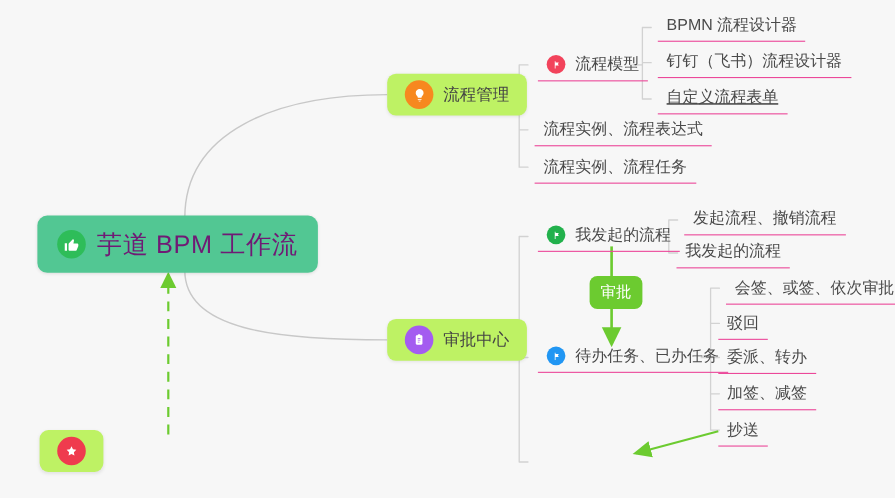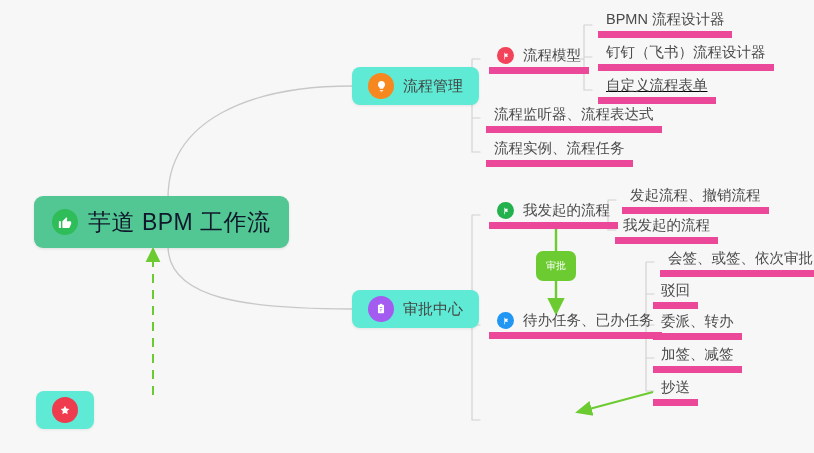--- a/index.html
+++ b/index.html
@@ -37,64 +37,64 @@
   
   .root-node {
     background: #4cc38a;
     background: #52c793;
     border-radius: 9px;
     padding: 0 18px;
     height: 52px;
     box-shadow: 0 1px 3px rgba(0,0,0,0.10);
   }
   .root-label {
-    color: #0f172a;
+    color: #701a75;
     font-size: 23px;
     letter-spacing: .5px;
     margin-left: 10px;
   }
 
   
   .card-node {
-    background: #5eead4;
+    background: #bef264;
     border-radius: 8px;
     padding: 0 16px;
     height: 38px;
     box-shadow: 0 1px 3px rgba(0,0,0,0.08);
   }
   .card-label {
     color: #444444;
     font-size: 15px;
     margin-left: 9px;
   }
 
   
   .text-node {
     height: 30px;
     padding: 0 8px;
-    border-bottom: 7px solid #ec4899;
+    border-bottom: 1px solid #ec4899;
   }
   .text-node .t-label {
     color: #4a4a4a;
     font-size: 14.5px;
   }
   .text-node.with-icon .t-label { margin-left: 9px; }
 
   
   .pill-node {
     background: #69c832;
     background: #6ccb30;
     border-radius: 7px;
     height: 30px;
     padding: 0 10px;
     justify-content: center;
   }
   .pill-node .p-label {
     color: #ffffff;
-    font-size: 10px;
+    font-size: 14px;
   }
 
   
   .ic {
     position: relative;
     flex: 0 0 auto;
     border-radius: 50%;
     display: inline-flex;
     align-items: center;
     justify-content: center;
@@ -190,21 +190,21 @@
     <span class="t-label">BPMN 流程设计器</span>
   </div>
   <div class="node text-node" style="left:598px; top:41px;">
     <span class="t-label">钉钉（飞书）流程设计器</span>
   </div>
   <div class="node text-node" style="left:598px; top:74px;text-decoration:underline;">
     <span class="t-label">自定义流程表单</span>
   </div>
 
   <div class="node text-node" style="left:486px; top:103px;">
-    <span class="t-label">流程监听器、流程表达式</span>
+    <span class="t-label">流程实例、流程表达式</span>
   </div>
   <div class="node text-node" style="left:486px; top:137px;font-family:Liberation Serif, serif;">
     <span class="t-label">流程实例、流程任务</span>
   </div>
 
   <div class="node card-node" style="left:352px; top:290px;">
     <span class="ic ic-lg ic-purple">
       <svg viewBox="0 0 24 24" width="14" height="14" fill="#ffffff">
         <path d="M15.5 4.6h-1.2c-.2-.9-1-1.6-2-1.6h-.6c-1 0-1.8.7-2 1.6H8.5c-.9 0-1.7.7-1.7 1.7v11.4c0 .9.8 1.7 1.7 1.7h7c.9 0 1.7-.8 1.7-1.7V6.3c0-1-.8-1.7-1.7-1.7zm-5.6 4.3h4.2v1.2H9.9zm0 2.9h4.2v1.2H9.9zm0 2.9h2.8v1.2H9.9z"></path>
       </svg>

